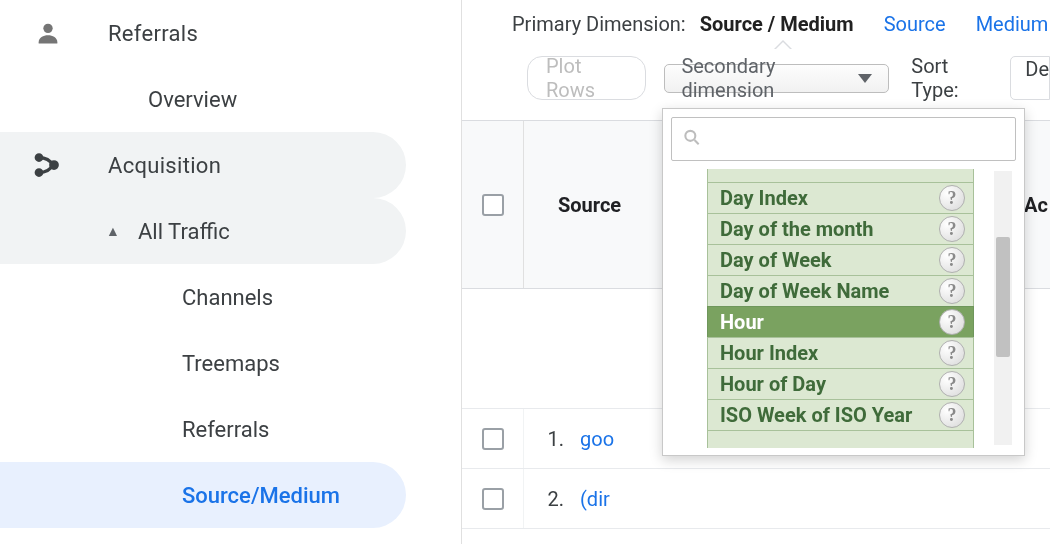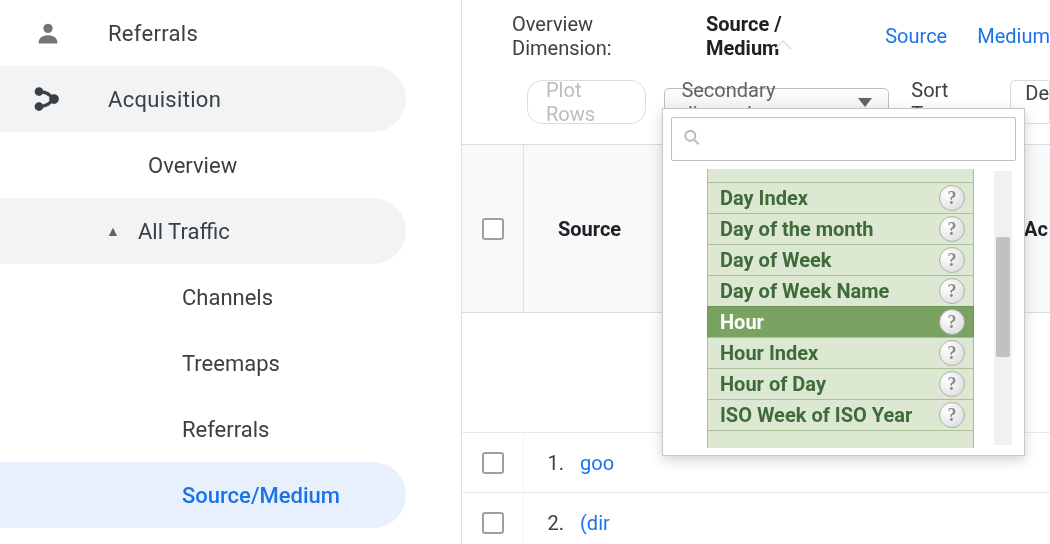--- a/index.html
+++ b/index.html
@@ -358,39 +358,39 @@
 <div class="sidebar">
 
   <div class="sb-row sb-top">
     <span class="sb-icon">
       <svg width="28" height="28" viewBox="0 0 24 24" fill="#757575">
           <circle cx="12" cy="8" r="4"></circle>
           <path d="M4 20c0-4 4-6 8-6s8 2 8 6v1H4z"></path>
         </svg>
     </span>
     <span class="sb-label">Referrals</span>
+  </div>
+
+  <div class="sb-row sb-sub">
+    <span>Overview</span>
   </div>
 
   <div class="sb-row sb-top sb-section">
     <span class="sb-icon">
       <svg width="30" height="30" viewBox="0 0 24 24" fill="none" stroke="#3c4043" stroke-width="2.6" stroke-linecap="round">
           <path d="M4 6 Q12 6 15 12"></path>
           <path d="M4 18 Q12 18 15 12"></path>
           <circle cx="4" cy="6" r="2.2" fill="#3c4043"></circle>
           <circle cx="4" cy="18" r="2.2" fill="#3c4043"></circle>
           <circle cx="16" cy="12" r="2.6" fill="#3c4043"></circle>
         </svg>
     </span>
     <span class="sb-label">Acquisition</span>
   </div>
 
-  <div class="sb-row sb-sub">
-    <span>Overview</span>
-  </div>
-
   <div class="sb-row sb-sub heading">
     <span class="arrow">▲</span>
     <span class="sb-label">All Traffic</span>
   </div>
 
   <div class="sb-row sb-sub3">
     <span>Channels</span>
   </div>
 
   <div class="sb-row sb-sub3">
@@ -402,21 +402,21 @@
   </div>
 
   <div class="sb-row sb-sub3 selected">
     <span>Source/Medium</span>
   </div>
 </div>
 
 <div class="main">
 
   <div class="dim-row">
-    <span class="lbl">Overview Dimension:</span>
+    <span class="lbl">Primary Dimension:</span>
     <span class="primary">Source / Medium</span>
     <span class="link">Source</span>
     <span class="link">Medium</span>
   </div>
   <div class="caret-under-wrap"></div>
 
   <div class="toolbar">
     <div class="btn-plot">
       <span>Plot Rows</span>
     </div>

